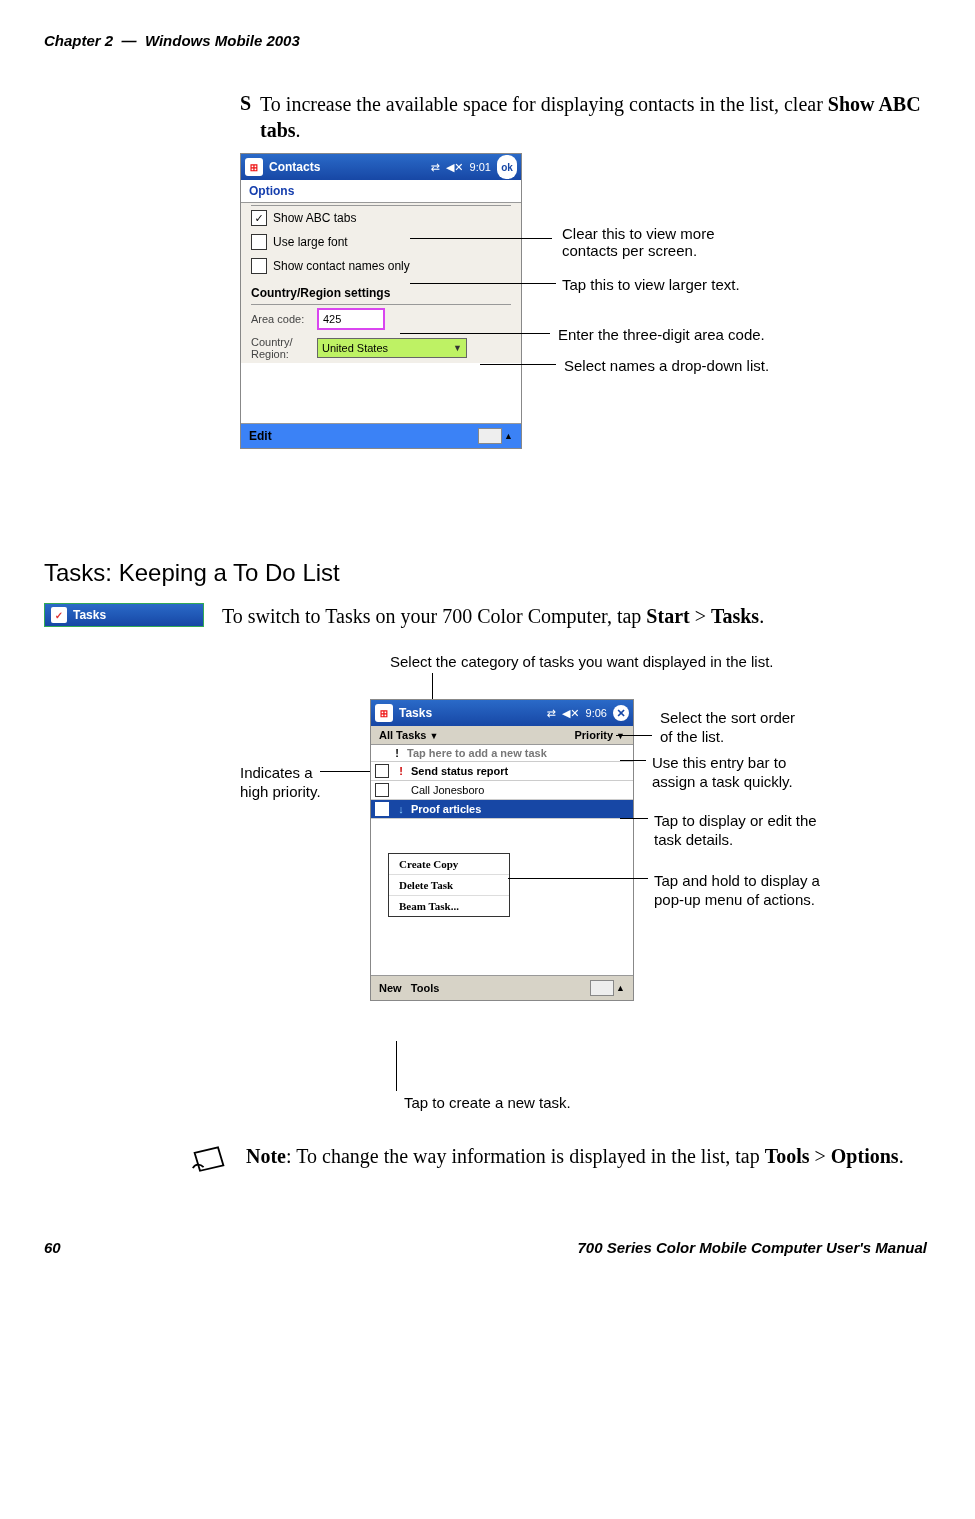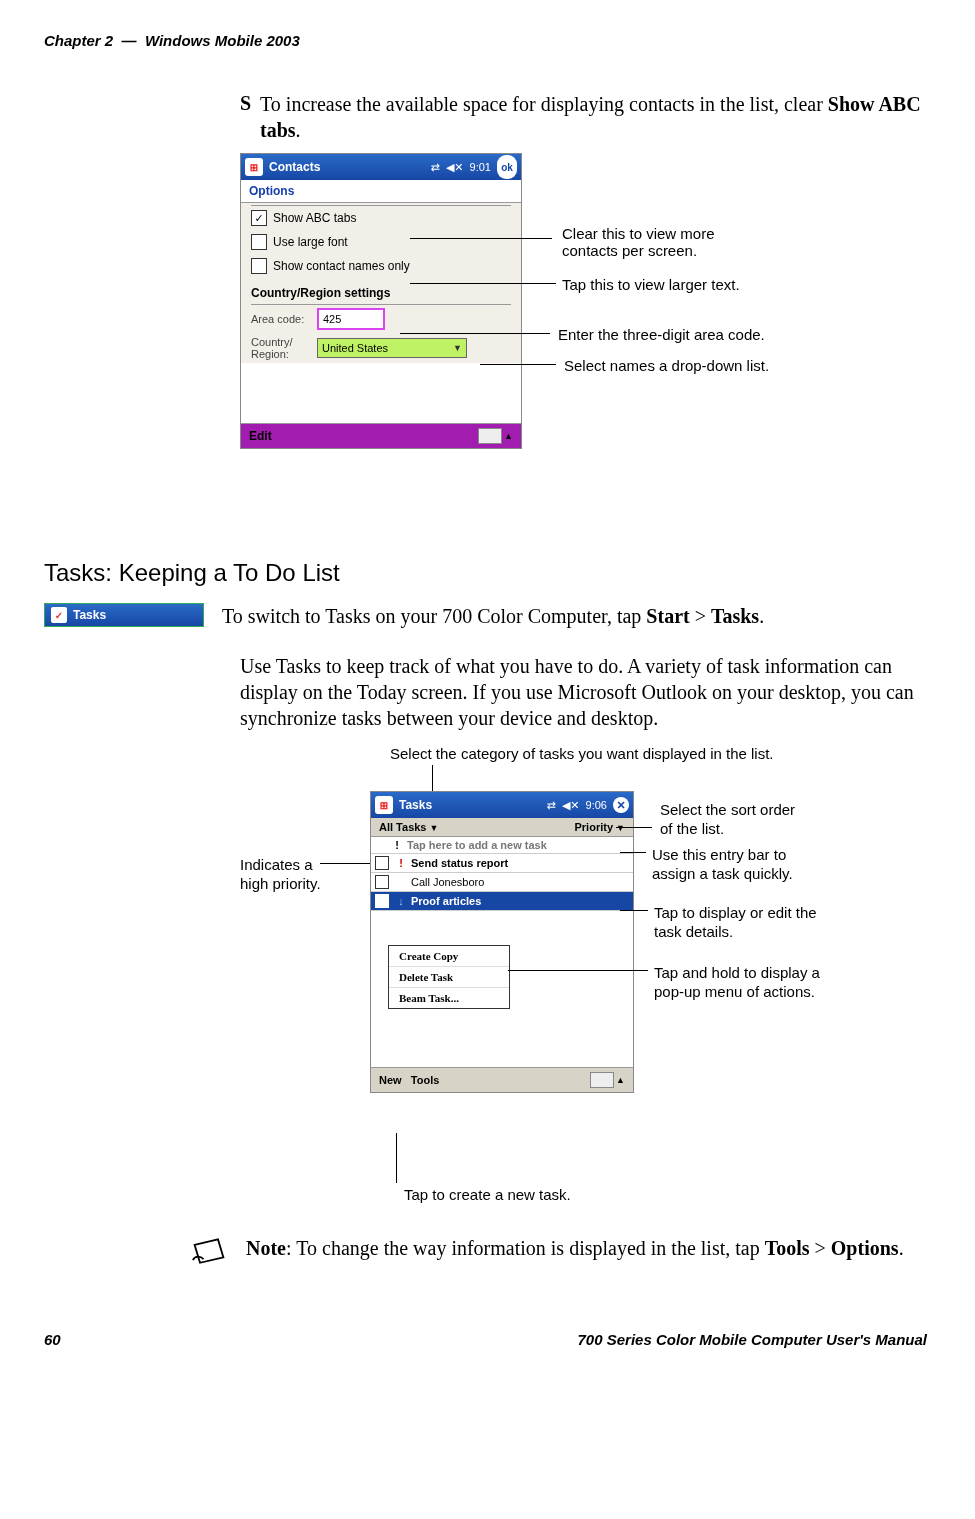--- a/index.html
+++ b/index.html
@@ -24,21 +24,21 @@
   .section-title{padding:8px 10px 2px 10px;font-weight:bold;font-size:12px;}
   .hr{border-bottom:1px solid #999;margin:2px 10px 0 10px;}
   .chk-row{display:flex;align-items:center;padding:4px 10px;gap:6px;}
   .chk{width:14px;height:14px;border:1px solid #333;display:inline-flex;align-items:center;justify-content:center;font-size:11px;background:#fff;}
   .field-row{display:flex;align-items:center;padding:3px 10px;gap:4px;}
   .field-row .lbl{color:#444;width:62px;font-size:11px;}
   .txtin{border:2px solid #d946ef;background:#fff;height:18px;font-size:11px;padding:0 4px;}
   .dd{border:1px solid #666;background:#bef264;height:18px;font-size:11px;padding:0 4px;display:flex;align-items:center;justify-content:space-between;width:140px;}
   .dd .arrow{font-size:9px;color:#333;}
   .ss-spacer{height:60px;background:#fff;}
-  .footbar{background:#a21caf;border-top:1px solid #999;display:flex;align-items:center;justify-content:space-between;padding:4px 8px;gap:18px;}
+  .footbar{background:#3b82f6;border-top:1px solid #999;display:flex;align-items:center;justify-content:space-between;padding:4px 8px;gap:18px;}
   .kbd{border:1px solid #888;width:22px;height:14px;position:relative;background:#eee;}
   .callouts1{position:absolute;left:300px;top:0;font-family:Arial,Helvetica,sans-serif;font-size:15px;}
   .callout{position:absolute;white-space:nowrap;}
   .lead{position:absolute;height:1px;background:#000;}
   
   h2.sec{font-family:Arial,Helvetica,sans-serif;font-weight:normal;font-size:24px;margin:0 0 16px 0;}
   .tasks-row{display:flex;align-items:flex-start;gap:18px;margin-bottom:10px;}
   .tasks-icon{width:160px;}
   .tbar{background:linear-gradient(#2a6ac8,#1747a5);color:#fff;display:flex;align-items:center;height:22px;font-family:Tahoma,Arial,sans-serif;font-size:12px;padding:0 6px;border:1px solid #3a5;}
   .tbar .ico{width:16px;height:16px;background:#fff;margin-right:6px;display:flex;align-items:center;justify-content:center;color:#d33;font-weight:bold;font-size:10px;border-radius:2px;}
@@ -162,21 +162,20 @@
       </div>
     </div>
     <div style="flex:1">
       <div class="para">
         <span>To switch to Tasks on your 700 Color Computer, tap </span><span class="bold">Start</span><span> &gt; </span><span class="bold">Tasks</span><span>.</span>
       </div>
     </div>
   </div>
 
   <div class="body-col">
-    <div class="para">Use Tasks to keep track of what you have to do. A variety of task information can display on the Today screen. If you use Microsoft Outlook on your desktop, you can synchronize tasks between your device and desktop.</div>
 
     <div class="ss2wrap">
       <div class="topcap">Select the category of tasks you want displayed in the list.</div>
       <div class="vline" style="left:192px;top:20px;height:48px"></div>
 
       <div class="call2" style="left:0;top:110px;text-align:left">
         <span>Indicates a</span><br><span>high priority.</span>
       </div>
       <div class="lead" style="left:80px;top:118px;width:62px"></div>
 

